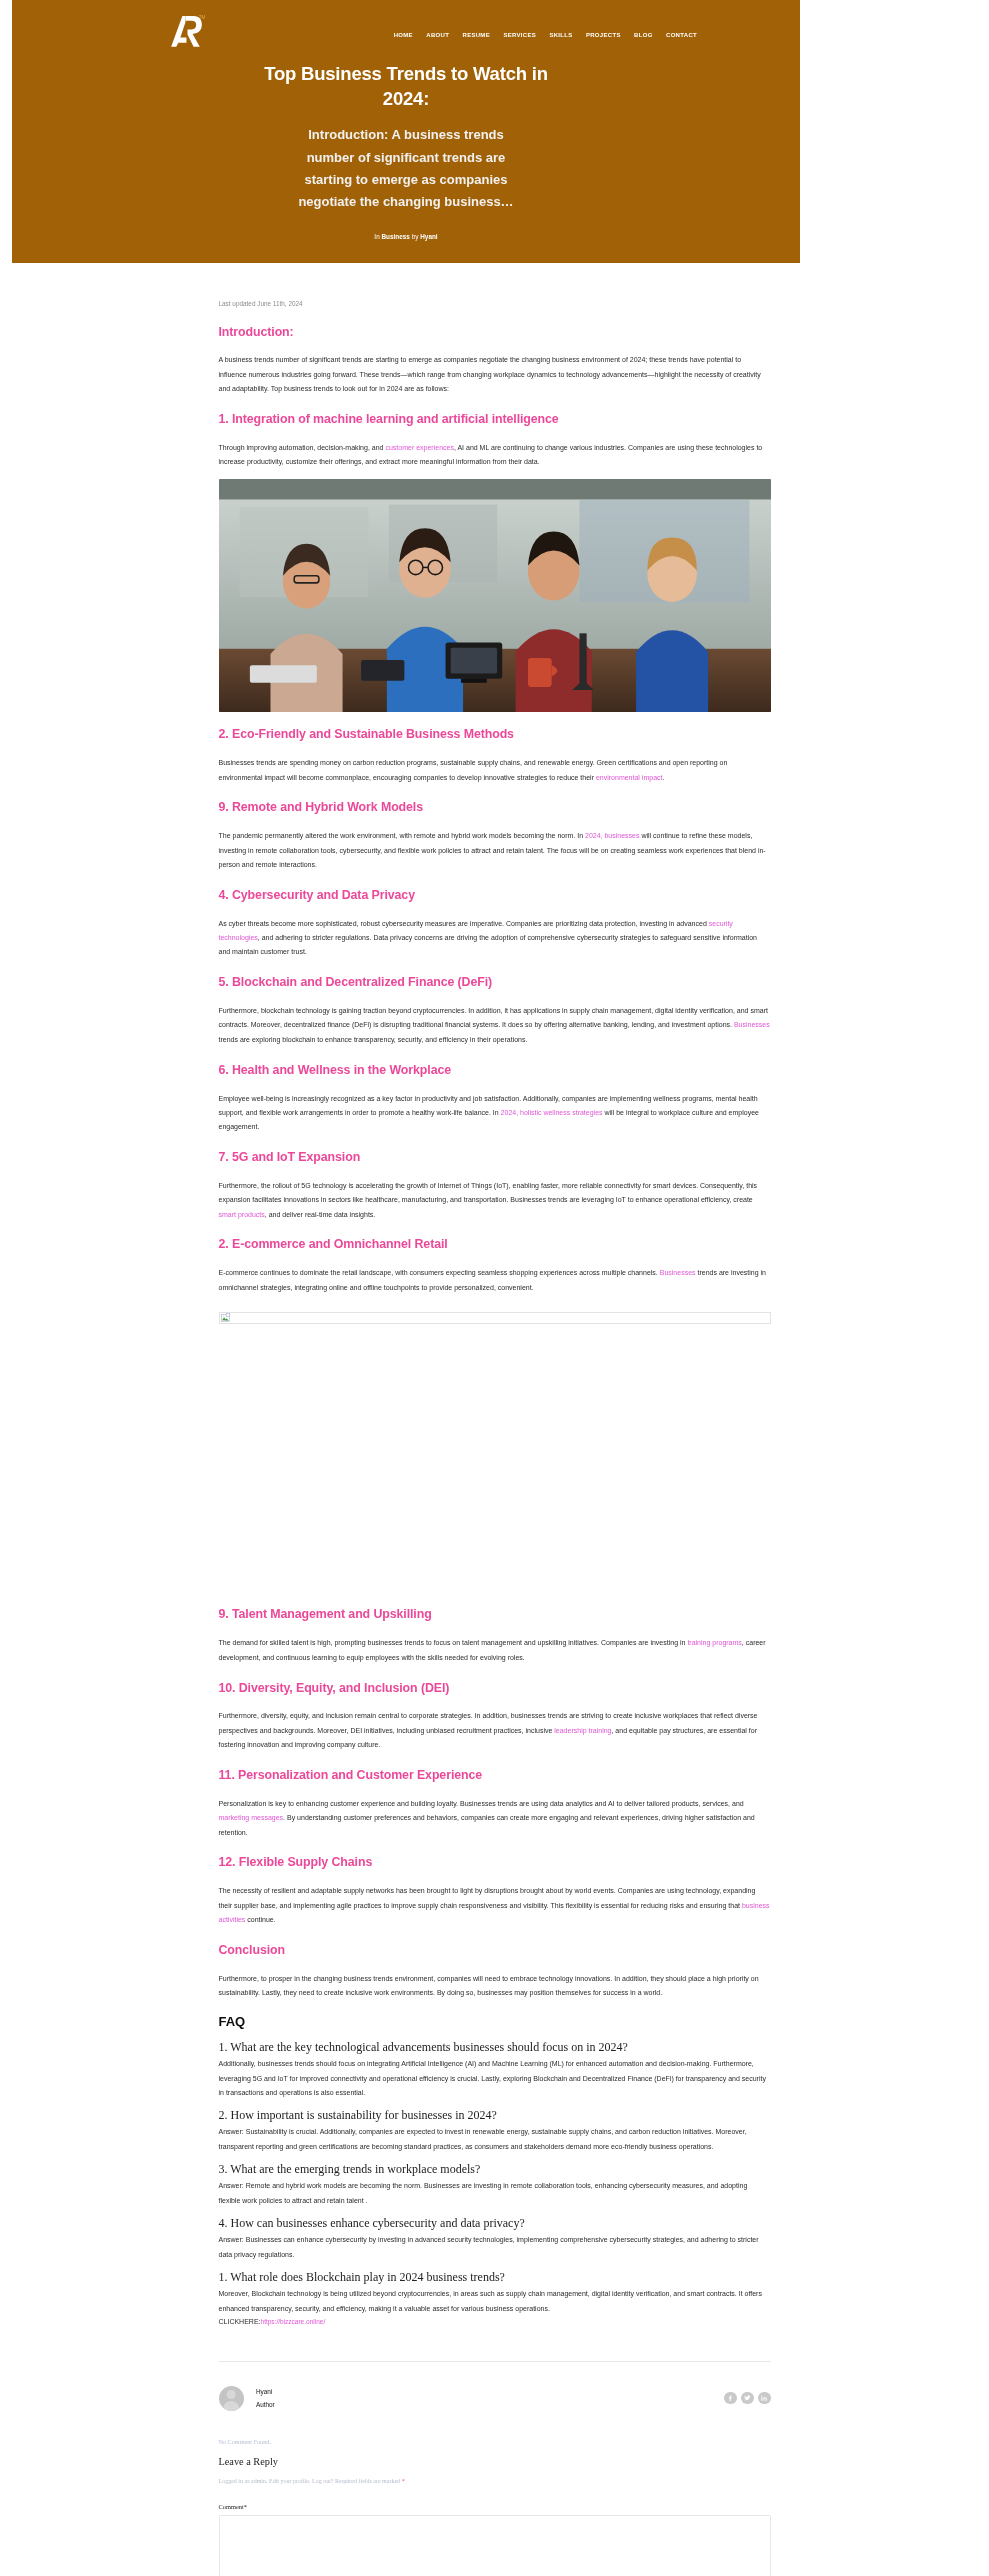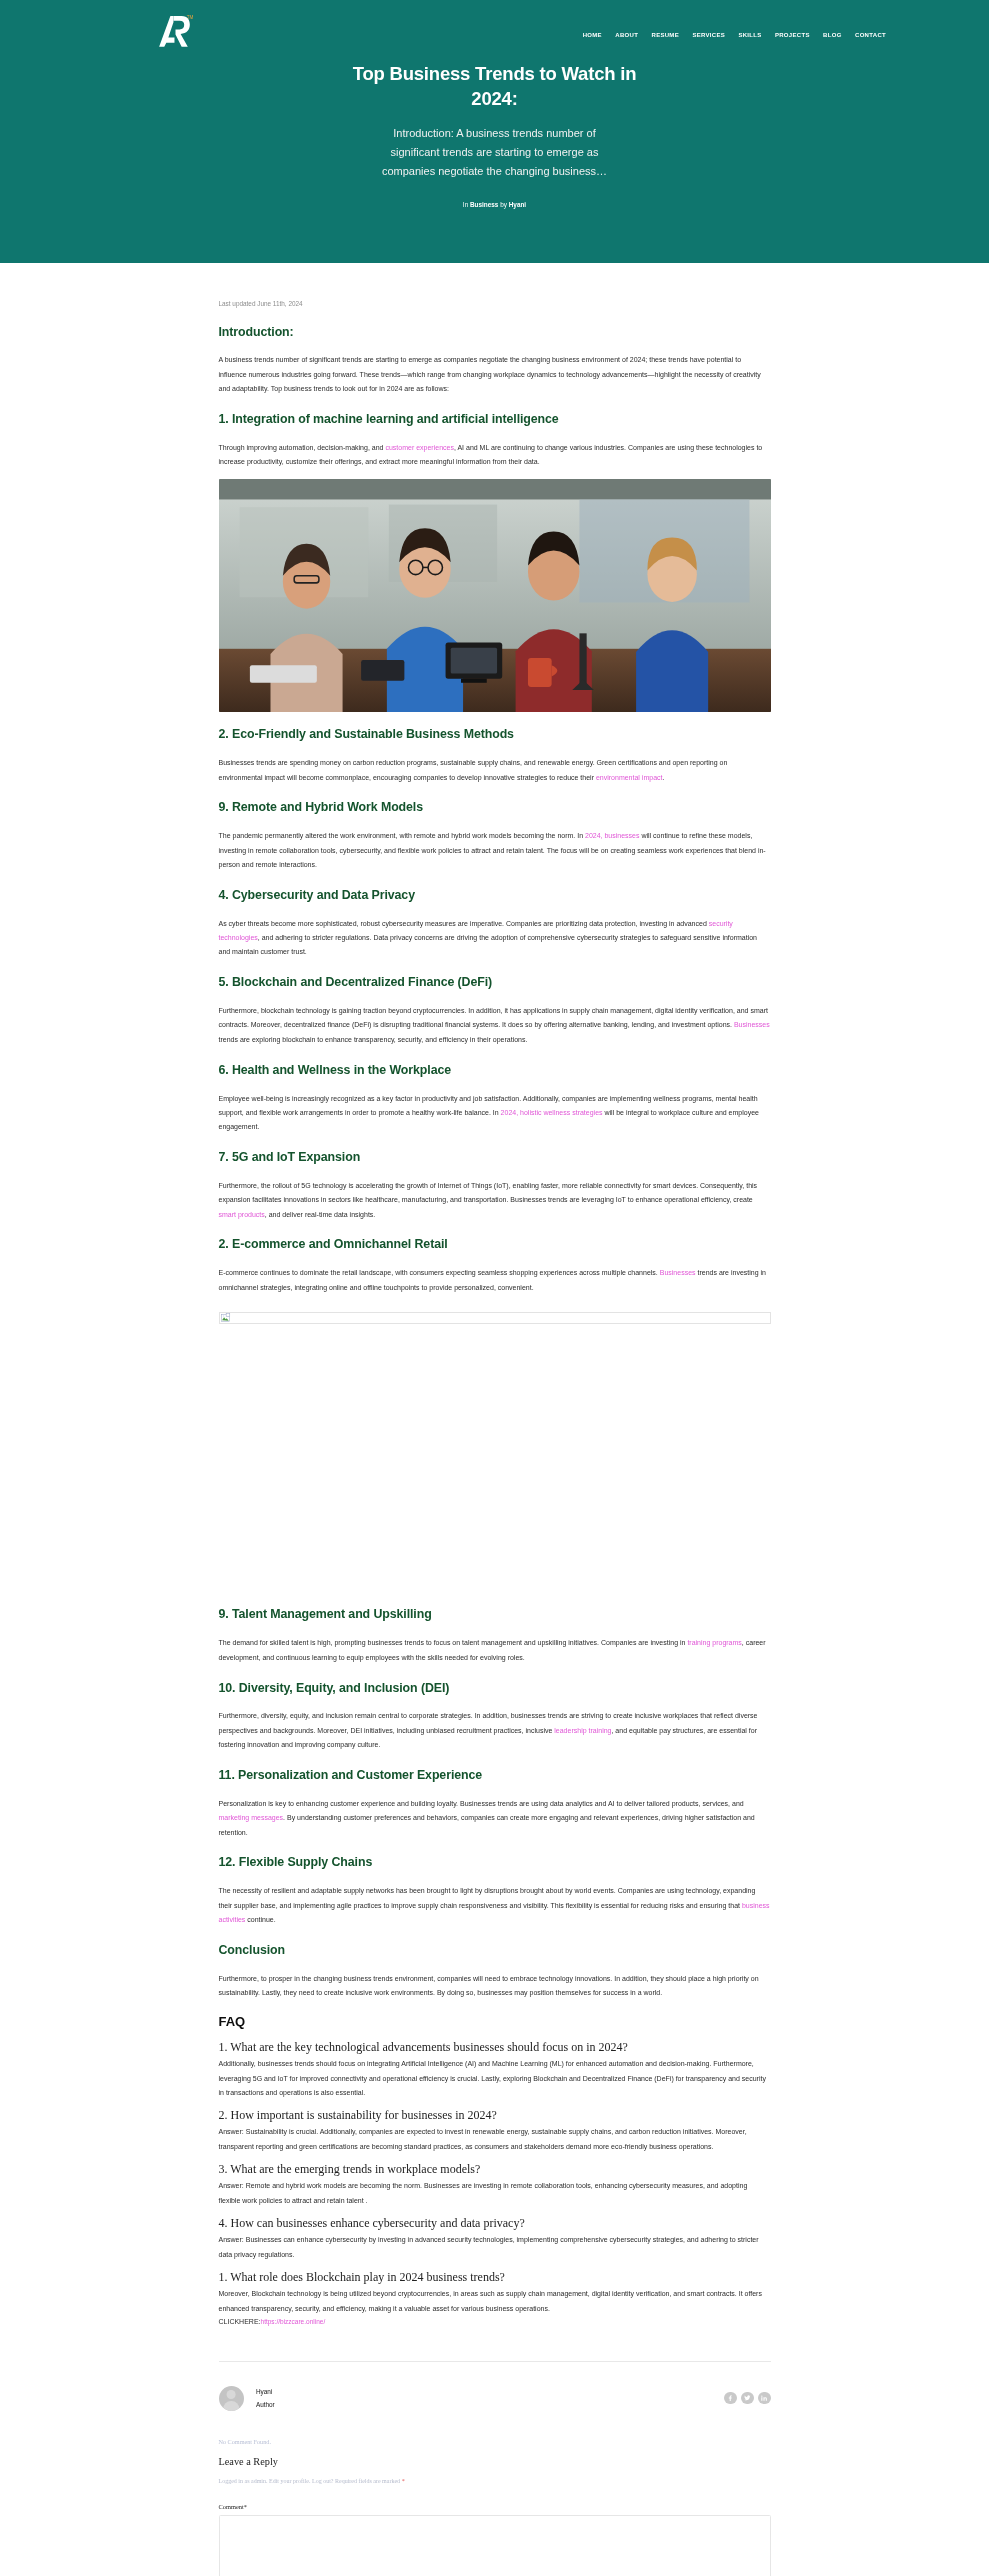--- a/index.html
+++ b/index.html
@@ -8,24 +8,25 @@
   body{
     background:#ffffff;
     font-family:"Liberation Sans", sans-serif;
     color:#1a1a1a;
     -webkit-font-smoothing:antialiased;
   }
   a{text-decoration:none;}
 
   
   .hero{
-    background:#0f766e;
-    width:989px;
+    background:#a16207;
+    width:788px;
     height:263px;
     position:relative;
+    margin-left:12px;
   }
   .nav-bar{
     display:flex;
     align-items:flex-start;
     justify-content:space-between;
     padding:11.3px 103px 0 155px;
     height:57px;
   }
   .logo{
     width:41px;height:46px;position:relative;
@@ -53,25 +54,25 @@
     font-size:18.5px;
     line-height:1.32;
     font-weight:700;
     letter-spacing:-0.2px;
     width:289px;
     margin:0 auto;
     font-family:"Liberation Sans", sans-serif;
   }
   .hero-sub{
     color:#f1f1f1;
-    font-size:11px;
+    font-size:13px;
     line-height:1.72;
     width:242px;
     margin:13.4px auto 0;
-    font-weight:400;
+    font-weight:700;
   }
   .hero-meta{
     color:#ffffff;
     font-size:6.4px;
     margin-top:19.6px;
     font-weight:400;
   }
   .hero-meta b{font-weight:700;}
 
   
@@ -87,21 +88,21 @@
   .updated{
     color:#8d8d8d;
     font-size:6.4px;
     margin-bottom:17.5px;
   }
   h2.sec{
     font-size:12.4px;
     font-weight:700;
     letter-spacing:-0.1px;
     margin:15.5px 0 13.4px 0;
-    color:#14532d;
+    color:#ec4899;
     line-height:1.25;
   }
   p.body{
     font-size:7px;
     line-height:2.05;
     color:#2b2b2b;
     margin-bottom:3.1px;
     font-weight:400;
   }
   .lnk{color:#e056d6;}

